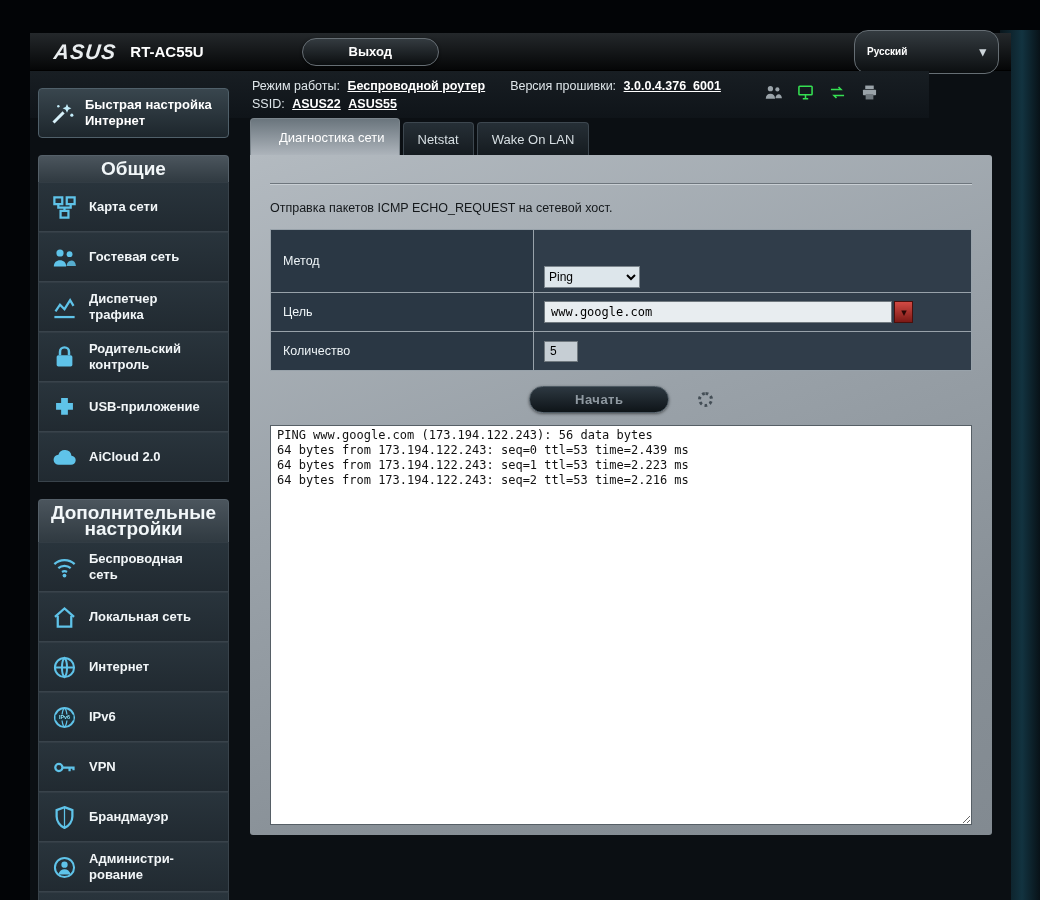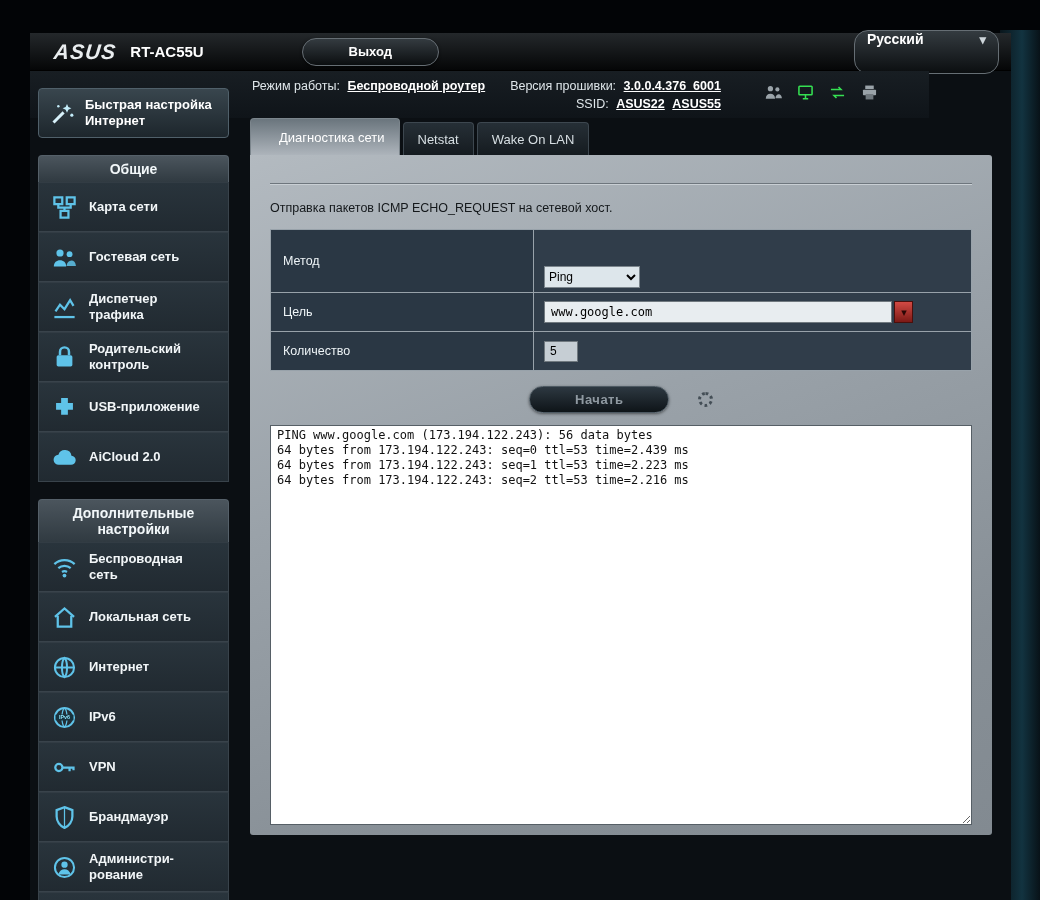--- a/index.html
+++ b/index.html
@@ -19,43 +19,43 @@
   .asus-logo { margin-left:24px; font-style:italic; font-weight:bold; font-size:21px;
                letter-spacing:1px; color:#e9edef; transform:skewX(-6deg); }
   .model { margin-left:14px; color:#fff; font-weight:bold; font-size:15px; }
   .top-btn { height:28px; border-radius:14px; background:linear-gradient(#343b40,#0b0e10);
              border:1px solid #666e74; color:#fff; font-size:13px; font-weight:bold;
              font-family:"Liberation Sans",sans-serif; cursor:pointer; box-shadow:0 1px 3px rgba(0,0,0,.6); }
   .btn-logout { width:137px; margin-left:98px; }
   .btn-reboot { width:142px; margin-left:16px; }
   .lang { margin-left:auto; margin-right:12px; width:145px; height:44px; border-radius:14px;
           background:linear-gradient(#343b40,#0b0e10); border:1px solid #666e74; color:#fff;
-          font-size:14px; font-weight:bold; display:flex; 
+          font-size:10px; font-weight:bold; display:flex; align-items:center;
           justify-content:space-between; padding:0 12px; cursor:pointer; }
   .lang-arrow::after { content:"▾"; color:#cdd5da; font-size:13px; }
 
   
   .statusbar { position:absolute; top:38px; left:0; width:899px; height:47px;
-               background:linear-gradient(#181e23,#0f1419); color:#dfe6ea; font-size:12.5px;text-align:right; }
+               background:linear-gradient(#181e23,#0f1419); color:#dfe6ea; font-size:12.5px; }
   .status-text { position:absolute; left:222px; top:6px; line-height:18px; white-space:nowrap; }
   .slink { color:#fff; font-weight:bold; text-decoration:underline; cursor:pointer; margin-left:4px; }
   .gap { display:inline-block; width:18px; }
   .status-icons { position:absolute; right:50px; top:13px; display:flex; gap:13px; align-items:center; }
   .status-icons svg { display:block; }
 
   
   .sidebar { position:absolute; left:8px; top:55px; width:191px; }
   .quick-setup { height:50px; border:1px solid #50606a; border-radius:4px;
                  background:linear-gradient(#39464e,#1d262c); display:flex; align-items:center;
                  gap:8px; padding:0 8px; color:#fff; font-weight:bold; font-size:13px;
                  line-height:16px; cursor:pointer; }
   .section { margin-top:17px; }
   .section-header { background:linear-gradient(#4b555d,#303a41); border:1px solid #556069;
                     border-bottom:none; border-radius:4px 4px 0 0; color:#f2f7f9;
-                    font-weight:bold; font-size:14px; text-align:center; padding:5px 6px;
+                    font-weight:bold; font-size:19px; text-align:center; padding:5px 6px;
                     line-height:16px; }
   .side-item { height:50px; background:linear-gradient(#29343c,#212a31);
                border:1px solid #39434b; border-top:1px solid #323c44; display:flex;
                align-items:center; gap:10px; padding:0 6px 0 10px; color:#f2f6f8;
                font-weight:bold; font-size:13px; line-height:16px; cursor:pointer; }
   .side-item span.lbl { width:122px; }
   .sicon { width:30px; height:30px; flex-shrink:0; display:flex; align-items:center; justify-content:center; }
   .sicon svg { width:27px; height:27px; display:block; }
 
   

